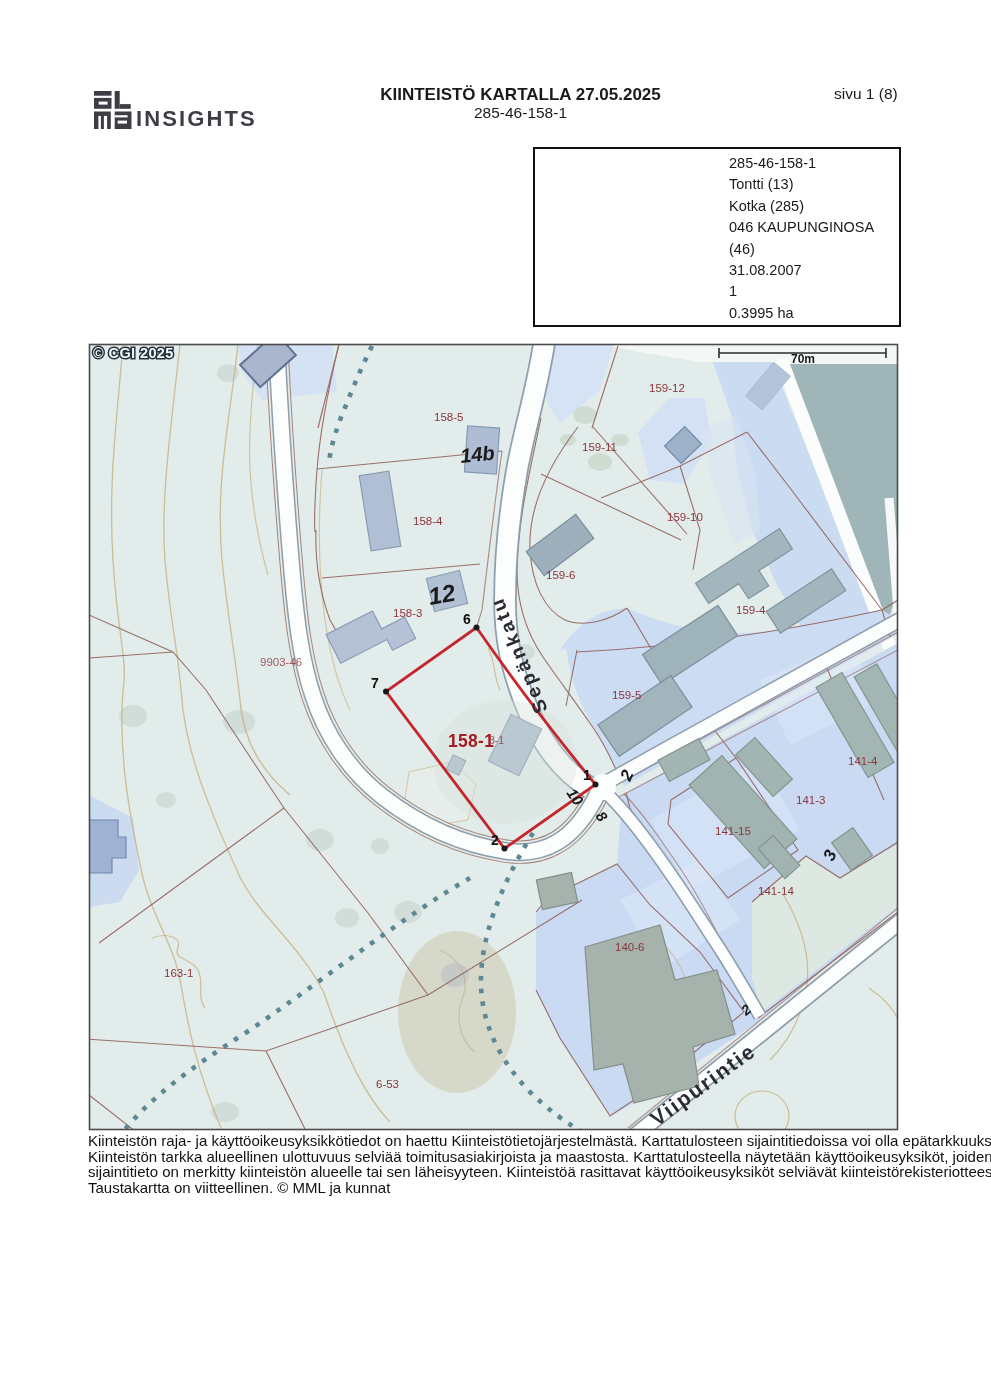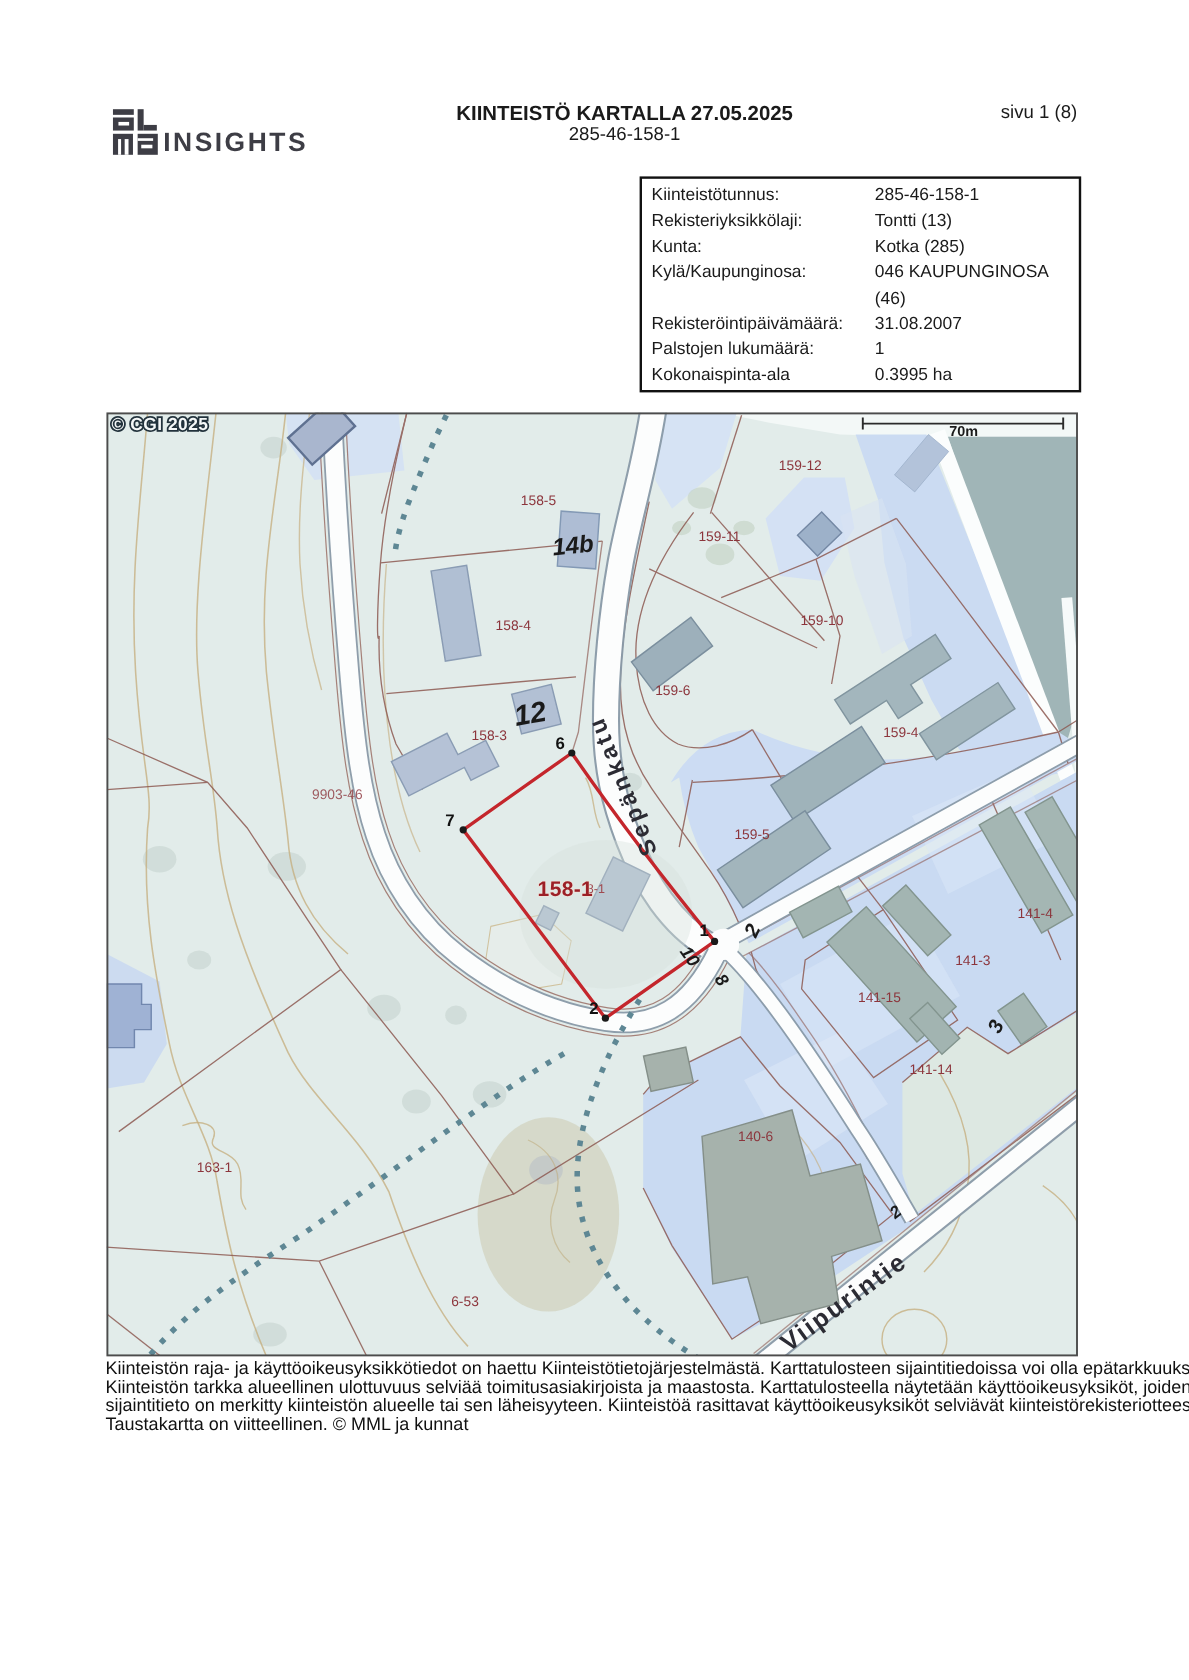--- a/index.html
+++ b/index.html
@@ -30,23 +30,20 @@
 </svg>
 </div>
 
 <div class="abs" style="left:25px;top:85px;width:991px;text-align:center;font-size:17px;font-weight:bold;">KIINTEISTÖ KARTALLA 27.05.2025</div>
 
 <div class="abs" style="left:25px;top:104px;width:991px;text-align:center;font-size:15.5px;">285-46-158-1</div>
 
 <div class="abs" style="left:834px;top:85px;font-size:15.5px;">sivu 1 (8)</div>
 
 <div class="abs" style="left:533px;top:147px;width:364px;height:176px;border:2px solid #111;font-size:14.5px;">
-  <div class="abs" style="left:8px;top:4px;line-height:21.4px;">
-    Kiinteistötunnus:<br>Rekisteriyksikkölaji:<br>Kunta:<br>Kylä/Kaupunginosa:<br><br>Rekisteröintipäivämäärä:<br>Palstojen lukumäärä:<br>Kokonaispinta-ala
-  </div>
   <div class="abs" style="left:194px;top:4px;line-height:21.4px;">
     285-46-158-1<br>Tontti (13)<br>Kotka (285)<br>046 KAUPUNGINOSA<br>(46)<br>31.08.2007<br>1<br>0.3995 ha
   </div>
 </div>
 
 <div class="abs" style="left:0;top:0;filter:blur(0.35px);">
 <svg width="991" height="1400" viewBox="0 0 991 1400">
   <defs>
     <clipPath id="mapclip">
           <rect x="89" y="344" width="809" height="786"></rect>

